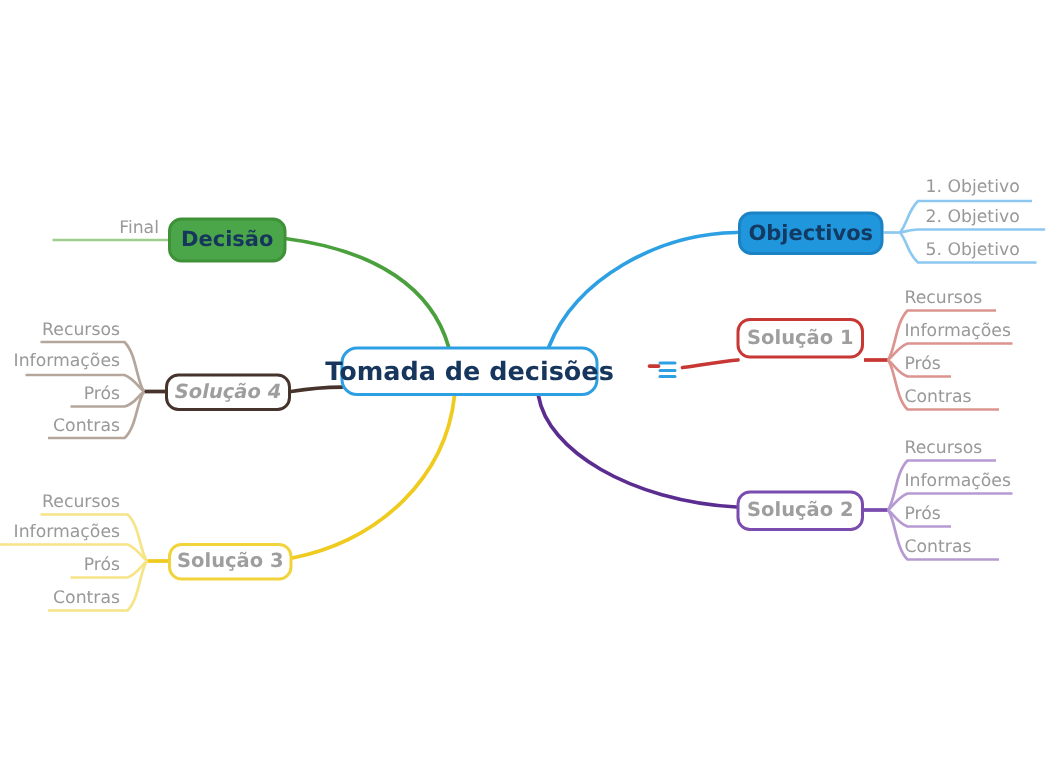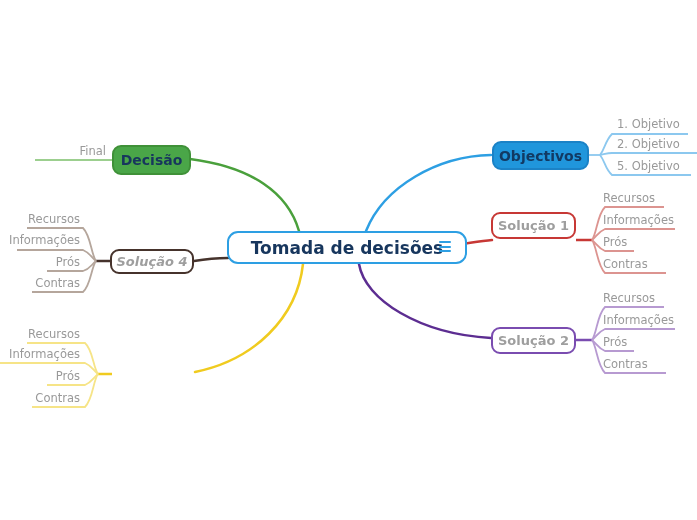--- a/index.html
+++ b/index.html
@@ -6,21 +6,21 @@
   .canvas{
     position:relative;width:697px;height:520px;background:#ffffff;
     font-family:"DejaVu Sans","Liberation Sans",sans-serif;overflow:hidden;
   }
   .connections{position:absolute;left:0;top:0;width:697px;height:520px;}
   .node{
     position:absolute;box-sizing:border-box;display:flex;align-items:center;justify-content:center;
     background:#ffffff;border-radius:9px;white-space:nowrap;cursor:pointer;
   }
   .node-central{
-    left:227px;top:231px;width:240px;height:33px;
+    left:227px;top:231px;width:172px;height:33px;
     border:2px solid #2d9fe3;font-size:17px;font-weight:bold;color:#17365d;
     border-radius:11px;
   }
   .node-decisao{
     left:112px;top:145px;width:79px;height:30px;
     background:#4aa648;border:2px solid #3f9138;
     font-size:14px;font-weight:bold;color:#17365d;
   }
   .node-objectivos{
     left:492px;top:141px;width:97px;height:29px;
@@ -102,20 +102,21 @@
   <div class="notes-icon">
     <span></span>
     <span></span>
     <span></span>
   </div>
 
   <div class="node node-decisao">Decisão</div>
   <div class="node node-objectivos">Objectivos</div>
   <div class="node node-outline node-solucao1">Solução 1</div>
   <div class="node node-outline node-solucao2">Solução 2</div>
+  <div class="node node-outline node-solucao3">Solução 3</div>
   <div class="node node-outline node-solucao4">Solução 4</div>
 
   <div class="leaf leaf-final">Final</div>
 
   <div class="leaf leaf-left lf-s4-0">Recursos</div>
   <div class="leaf leaf-left lf-s4-1">Informações</div>
   <div class="leaf leaf-left lf-s4-2">Prós</div>
   <div class="leaf leaf-left lf-s4-3">Contras</div>
 
   <div class="leaf leaf-left lf-s3-0">Recursos</div>

